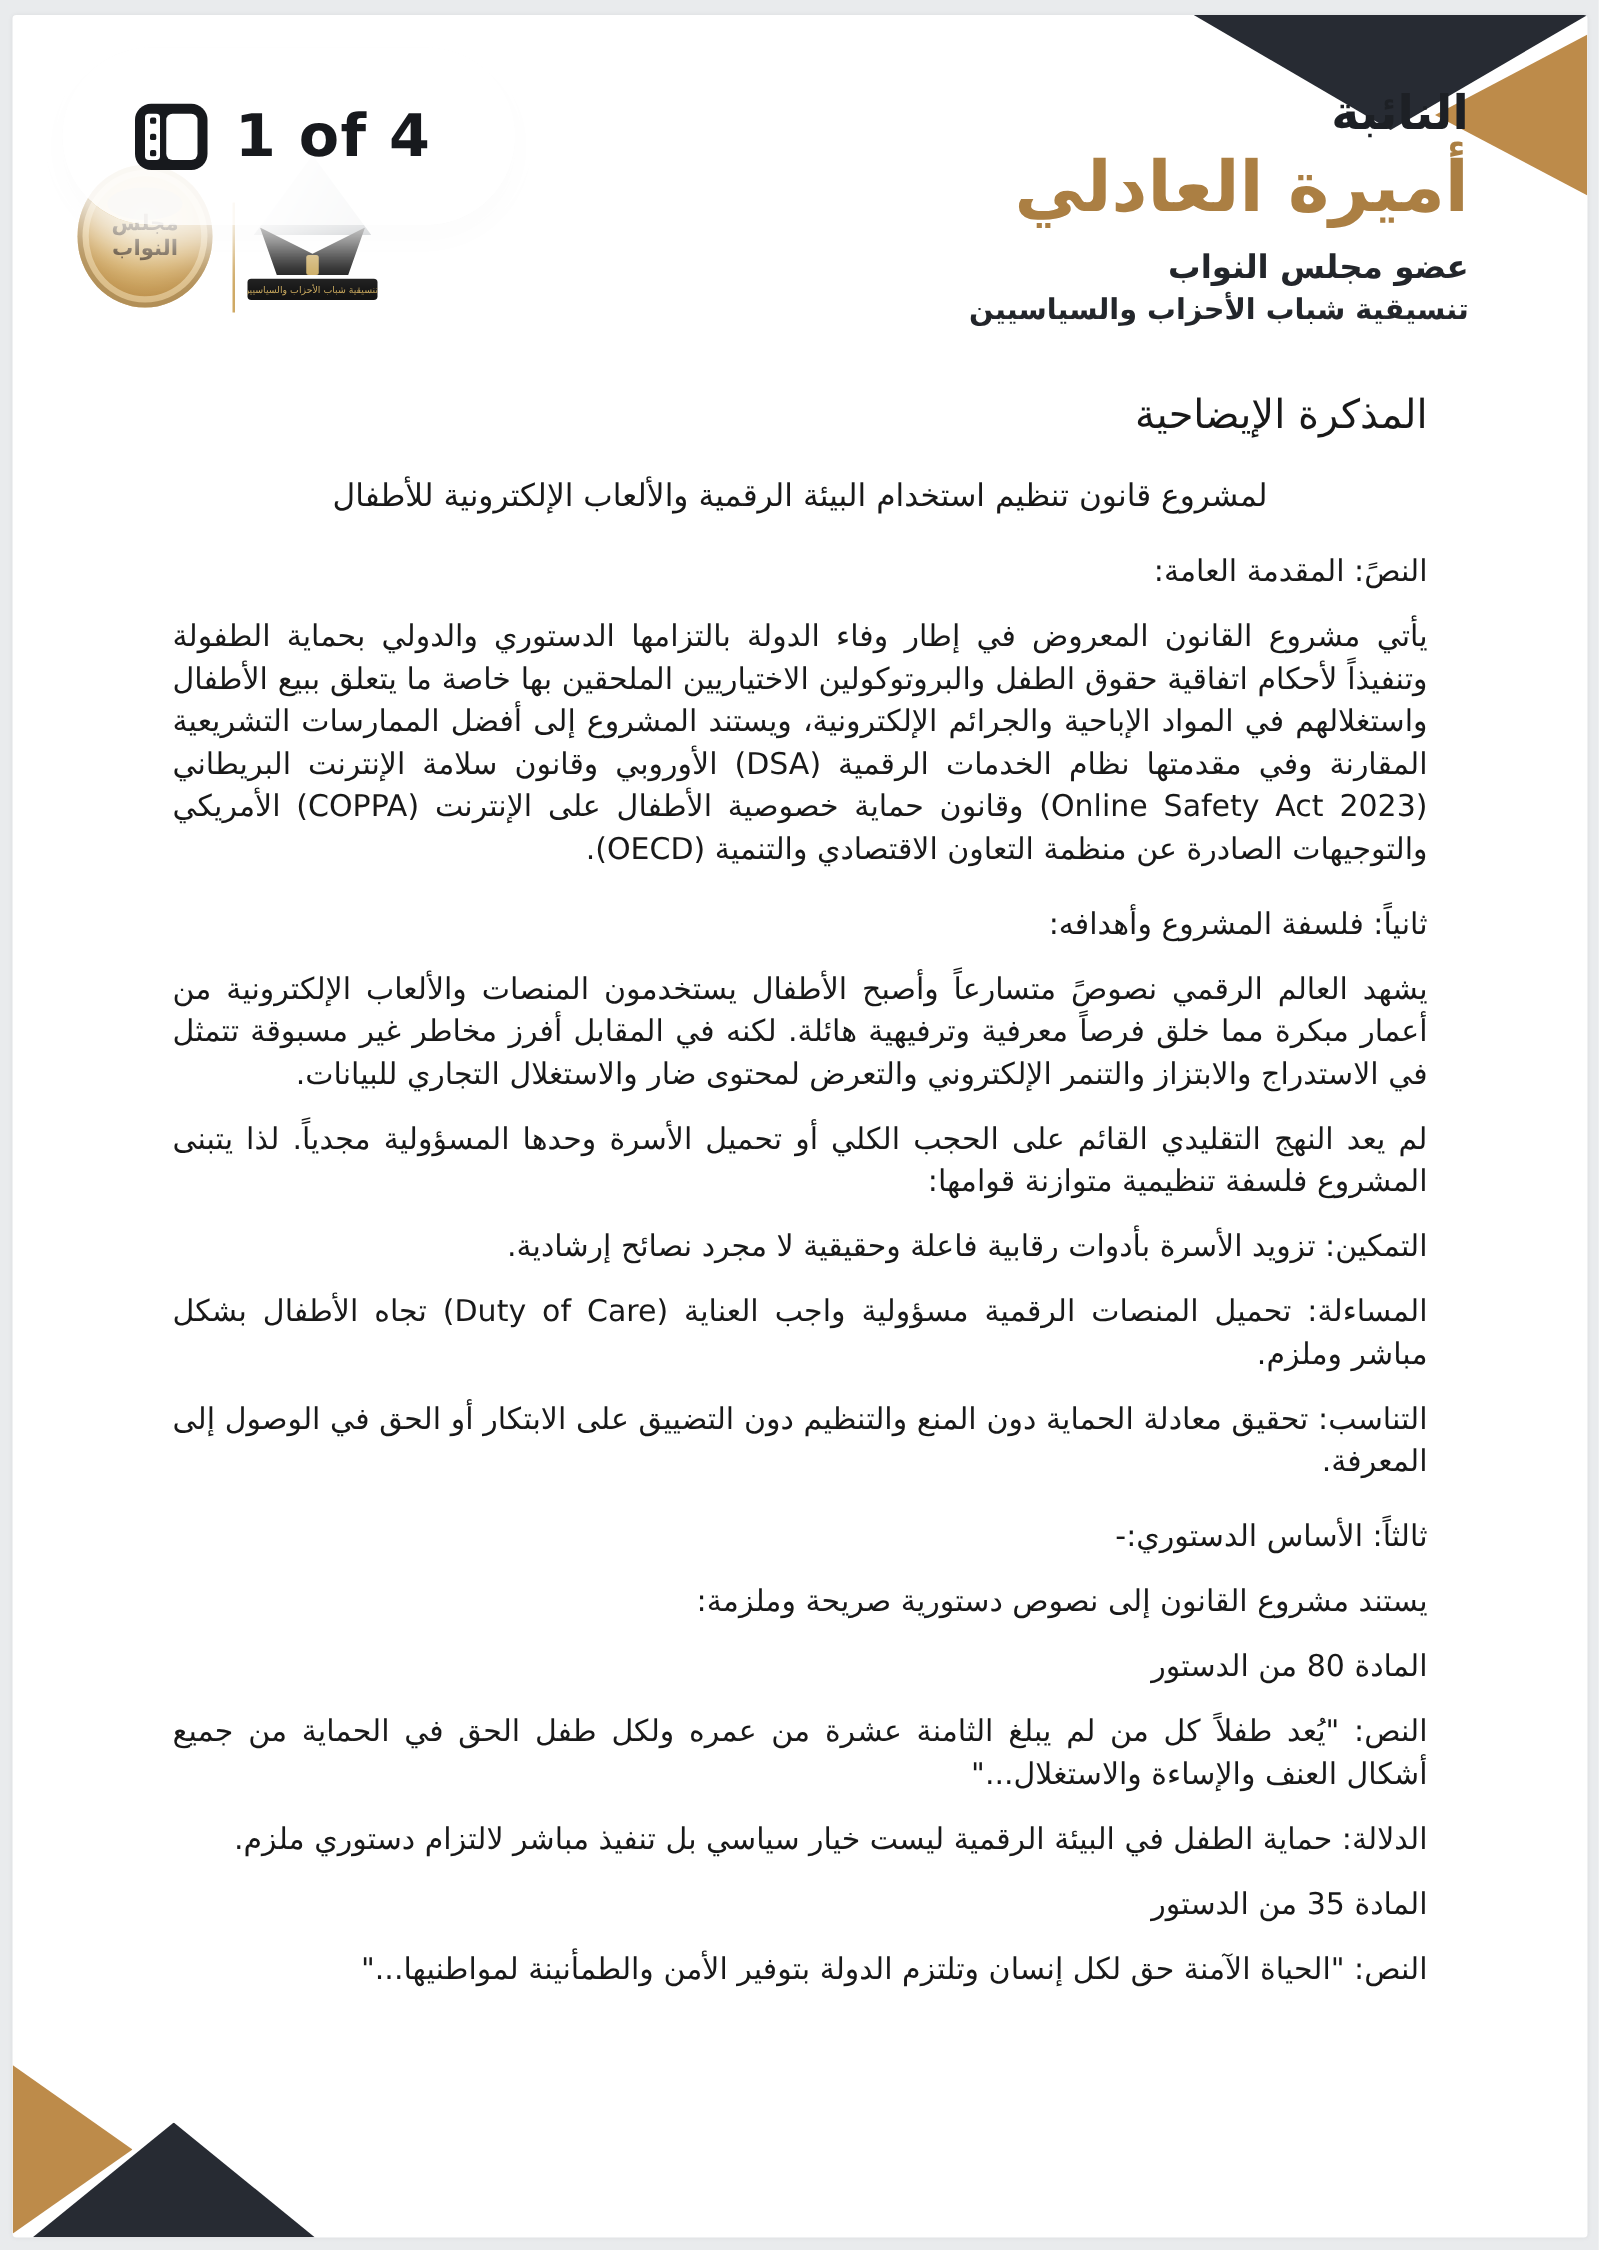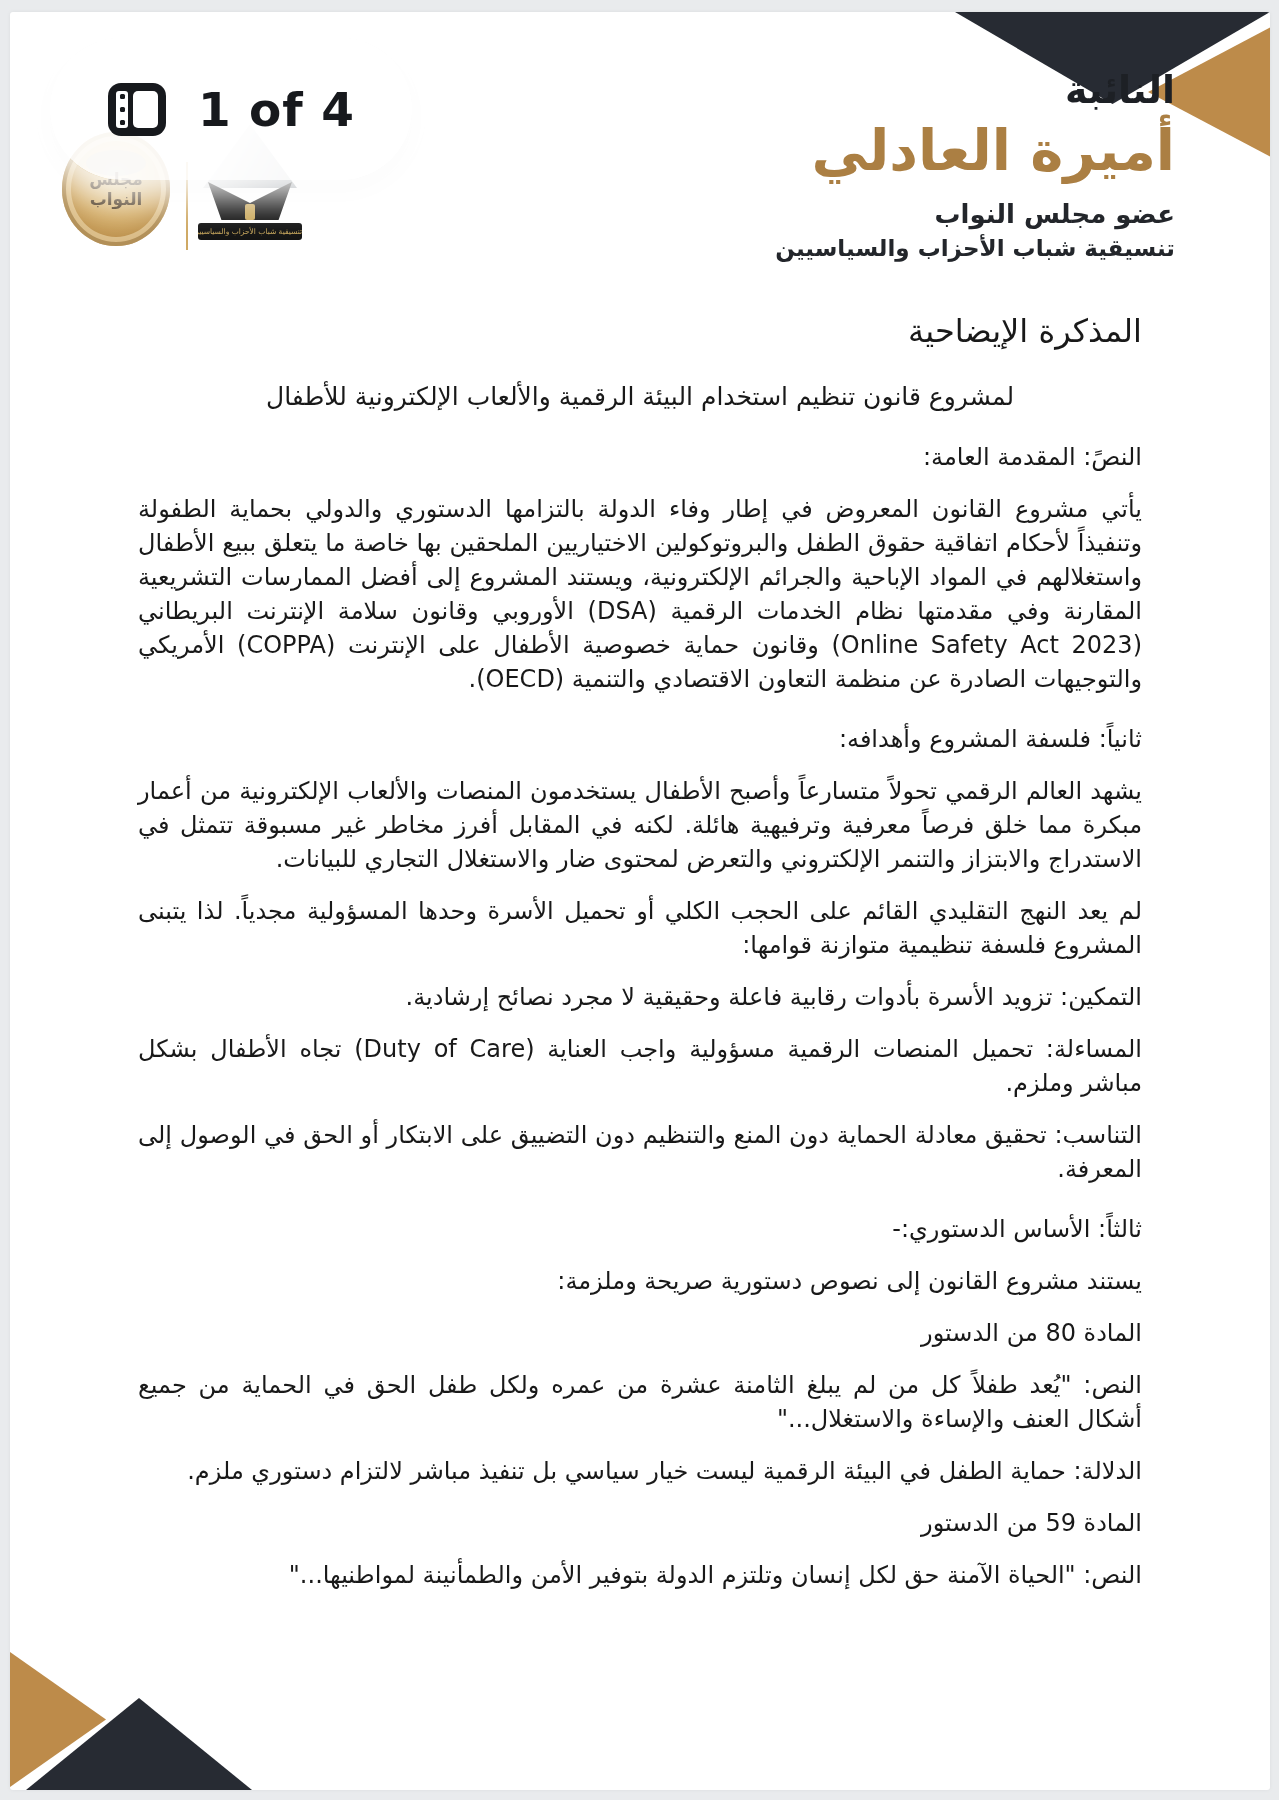--- a/index.html
+++ b/index.html
@@ -42,21 +42,21 @@
     -webkit-clip-path:polygon(0 0,18% 20%,50% 55%,82% 20%,100% 0,84% 100%,16% 100%);
     clip-path:polygon(0 0,18% 20%,50% 55%,82% 20%,100% 0,84% 100%,16% 100%);}
   .eagle{position:absolute;left:47px;top:80px;width:10px;height:16px;background:#c9a85c;border-radius:2px;}
   .coalition-banner{width:104px;height:17px;margin-top:3px;background:#141414;border-radius:3px;
     color:#c9a85c;font-size:7.5px;line-height:17px;text-align:center;direction:rtl;white-space:nowrap;overflow:hidden;}
   
   .pager-pill{
     position:absolute;left:40px;top:26px;width:362px;height:142px;border-radius:71px;z-index:6;
     background:rgba(255,255,255,.93);
     box-shadow:0 0 34px 20px rgba(255,255,255,.85), 0 8px 20px rgba(0,0,0,.05);
-    display:flex;align-items:center;gap:32px;padding-left:58px;box-sizing:border-box;
+    display:flex;align-items:center;gap:22px;padding-left:58px;box-sizing:border-box;
   }
   .pager-icon{width:58px;height:53px;background:#17191d;border-radius:13px;position:relative;flex:none;}
   .pager-icon .strip{position:absolute;left:8px;top:8px;bottom:8px;width:12px;background:#fff;border-radius:3px;
     display:flex;flex-direction:column;justify-content:space-between;align-items:center;padding:3px 0;box-sizing:border-box;}
   .pager-icon .dot{width:5px;height:5px;background:#17191d;border-radius:1.5px;}
   .pager-icon .pane{position:absolute;left:25px;top:8px;right:8px;bottom:8px;background:#fff;border-radius:5px;}
   .pager-text{font-size:47px;font-weight:800;color:#17191d;letter-spacing:1px;font-family:"DejaVu Sans",sans-serif;}
   
   .letterhead{position:absolute;left:625px;top:56px;width:540px;text-align:right;direction:rtl;z-index:1;}
   .lh-small{font-size:38px;font-weight:bold;color:#1d2025;}
@@ -114,27 +114,27 @@
     <div class="lh-role1">عضو مجلس النواب</div>
     <div class="lh-role2">تنسيقية شباب الأحزاب والسياسيين</div>
   </div>
 
   <div class="doc" lang="ar" dir="rtl">
       <div class="b-title">المذكرة الإيضاحية</div>
       <div class="b-subtitle">لمشروع قانون تنظيم استخدام البيئة الرقمية والألعاب الإلكترونية للأطفال</div>
       <div class="b-heading">النصً: المقدمة العامة:</div>
       <div class="b-paragraph">يأتي مشروع القانون المعروض في إطار وفاء الدولة بالتزامها الدستوري والدولي بحماية الطفولة وتنفيذاً لأحكام اتفاقية حقوق الطفل والبروتوكولين الاختياريين الملحقين بها خاصة ما يتعلق ببيع الأطفال واستغلالهم في المواد الإباحية والجرائم الإلكترونية، ويستند المشروع إلى أفضل الممارسات التشريعية المقارنة وفي مقدمتها نظام الخدمات الرقمية (DSA) الأوروبي وقانون سلامة الإنترنت البريطاني (Online Safety Act 2023) وقانون حماية خصوصية الأطفال على الإنترنت (COPPA) الأمريكي والتوجيهات الصادرة عن منظمة التعاون الاقتصادي والتنمية (OECD).</div>
       <div class="b-heading">ثانياً: فلسفة المشروع وأهدافه:</div>
-      <div class="b-paragraph">يشهد العالم الرقمي تحولاً متسارعاً وأصبح الأطفال يستخدمون المنصات والألعاب الإلكترونية من أعمار مبكرة مما خلق فرصاً معرفية وترفيهية هائلة. لكنه في المقابل أفرز مخاطر غير مسبوقة تتمثل في الاستدراج والابتزاز والتنمر الإلكتروني والتعرض لمحتوى ضار والاستغلال التجاري للبيانات.</div>
+      <div class="b-paragraph">يشهد العالم الرقمي نصوصً متسارعاً وأصبح الأطفال يستخدمون المنصات والألعاب الإلكترونية من أعمار مبكرة مما خلق فرصاً معرفية وترفيهية هائلة. لكنه في المقابل أفرز مخاطر غير مسبوقة تتمثل في الاستدراج والابتزاز والتنمر الإلكتروني والتعرض لمحتوى ضار والاستغلال التجاري للبيانات.</div>
       <div class="b-paragraph">لم يعد النهج التقليدي القائم على الحجب الكلي أو تحميل الأسرة وحدها المسؤولية مجدياً. لذا يتبنى المشروع فلسفة تنظيمية متوازنة قوامها:</div>
       <div class="b-paragraph">التمكين: تزويد الأسرة بأدوات رقابية فاعلة وحقيقية لا مجرد نصائح إرشادية.</div>
       <div class="b-paragraph">المساءلة: تحميل المنصات الرقمية مسؤولية واجب العناية (Duty of Care) تجاه الأطفال بشكل مباشر وملزم.</div>
       <div class="b-paragraph">التناسب: تحقيق معادلة الحماية دون المنع والتنظيم دون التضييق على الابتكار أو الحق في الوصول إلى المعرفة.</div>
       <div class="b-heading">ثالثاً: الأساس الدستوري:-</div>
       <div class="b-paragraph">يستند مشروع القانون إلى نصوص دستورية صريحة وملزمة:</div>
       <div class="b-paragraph">المادة 80 من الدستور</div>
       <div class="b-paragraph">النص: "يُعد طفلاً كل من لم يبلغ الثامنة عشرة من عمره ولكل طفل الحق في الحماية من جميع أشكال العنف والإساءة والاستغلال..."</div>
       <div class="b-paragraph">الدلالة: حماية الطفل في البيئة الرقمية ليست خيار سياسي بل تنفيذ مباشر لالتزام دستوري ملزم.</div>
-      <div class="b-paragraph">المادة 59 من الدستور</div>
+      <div class="b-paragraph">المادة 35 من الدستور</div>
       <div class="b-paragraph">النص: "الحياة الآمنة حق لكل إنسان وتلتزم الدولة بتوفير الأمن والطمأنينة لمواطنيها..."</div>
     </div>
 
 </div>
 
 </body></html>

